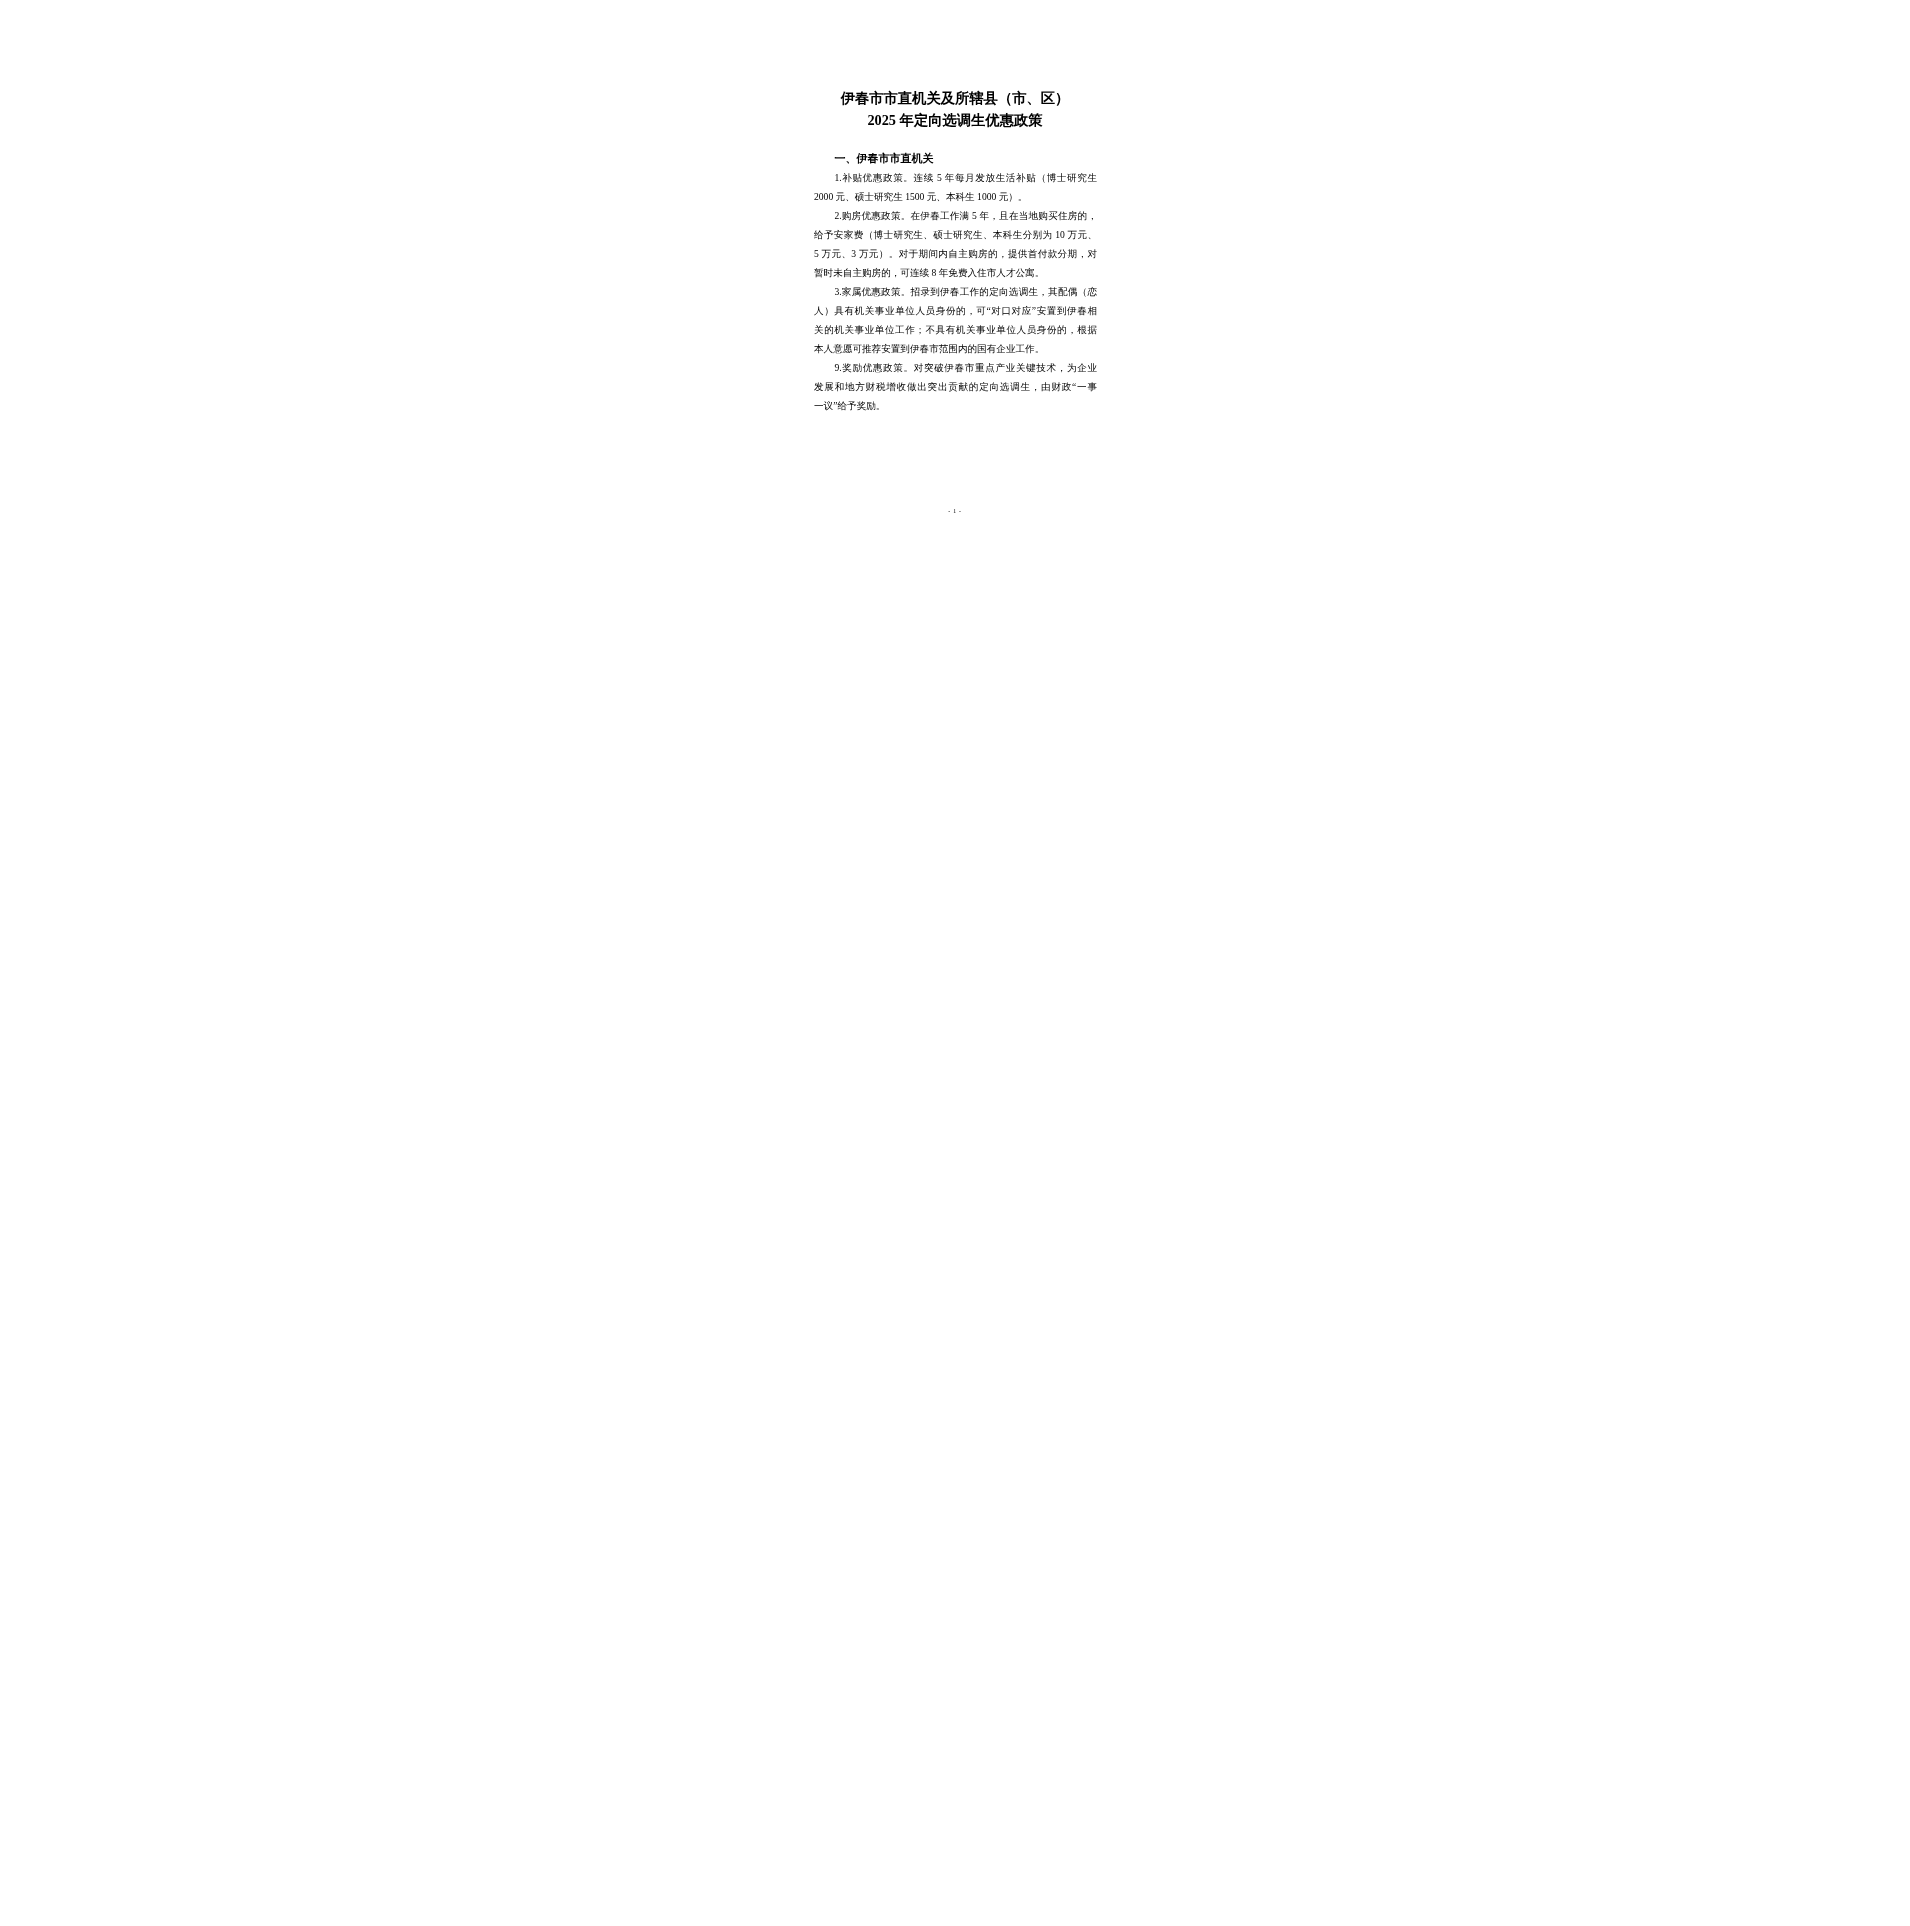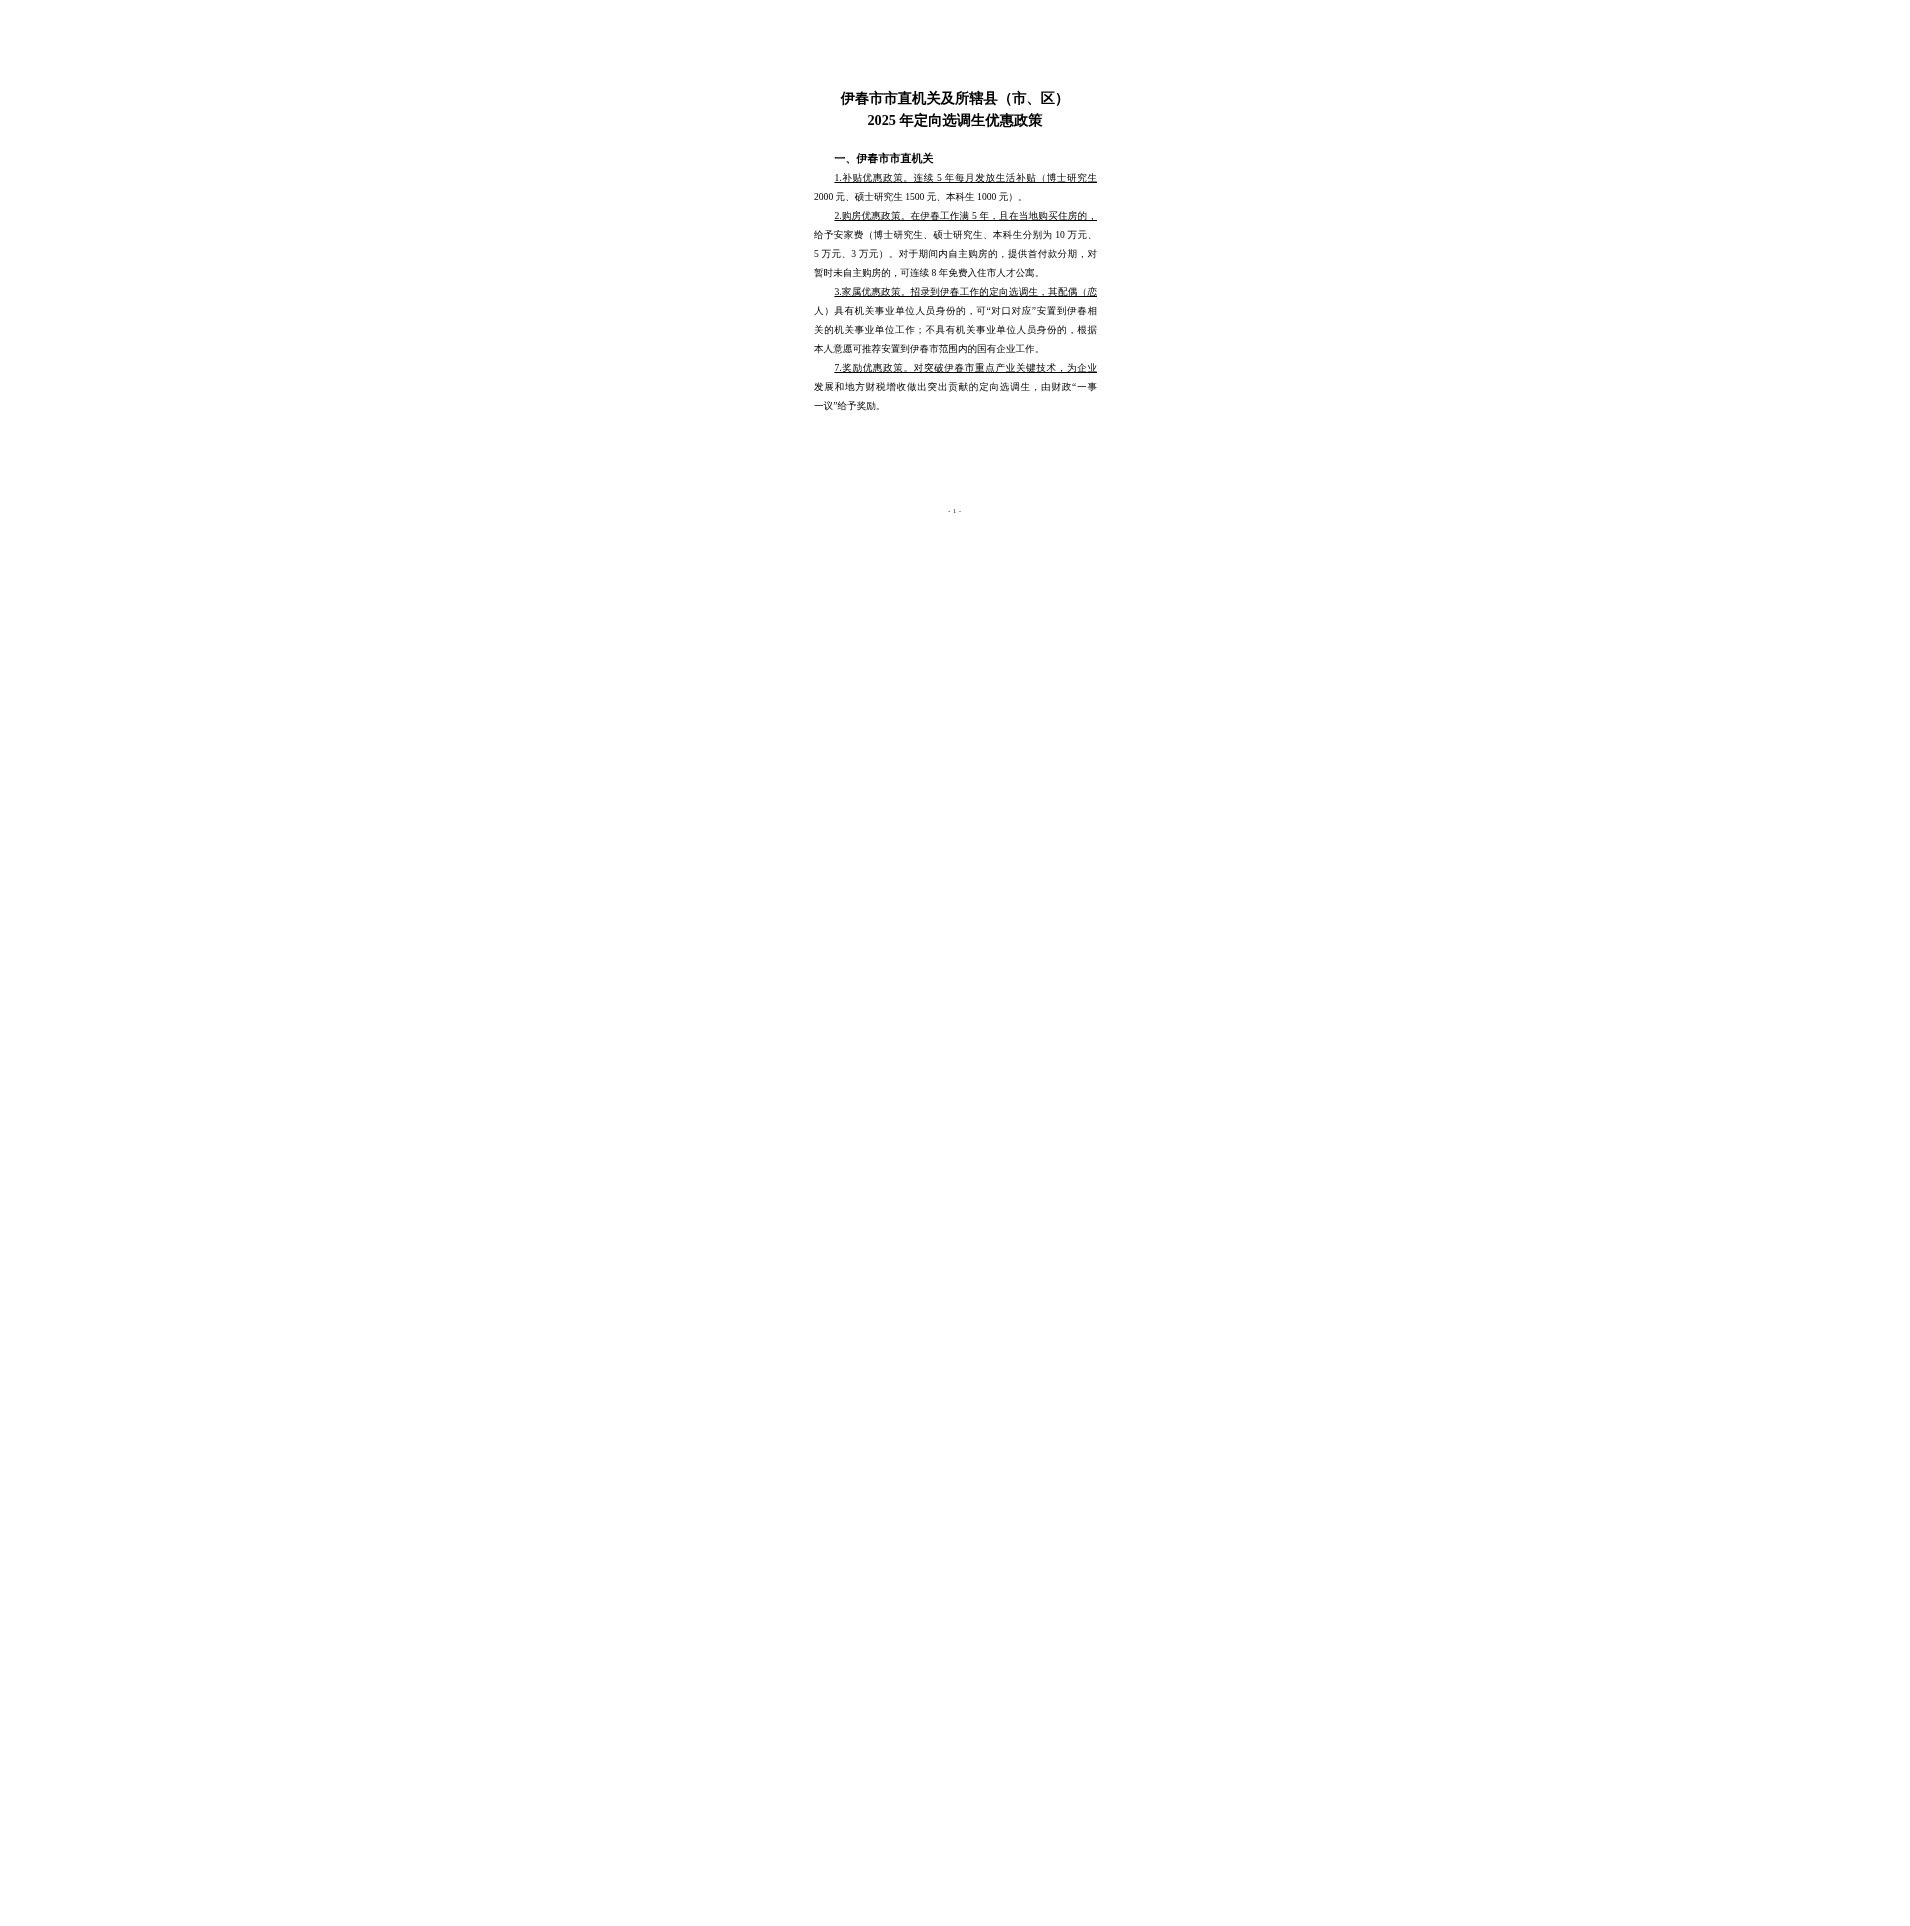--- a/index.html
+++ b/index.html
@@ -54,21 +54,20 @@
   .body-line {
     font-family: "Liberation Serif", "DejaVu Serif", serif;
     font-size: 9.6px;
     line-height: 19px;
     height: 19px;
     overflow: hidden;
     text-align: left;
   }
   .body-line.indent {
     text-indent: 20.4px;
-    text-decoration: underline;
   }
   .body-line.fill {
     text-align: justify;
     text-align-last: justify;
   }
   .page-footer {
     position: absolute;
     top: 499px;
     left: 0;
     width: 100%;
@@ -99,21 +98,21 @@
         <div class="body-line indent fill">1.补贴优惠政策。连续 5 年每月发放生活补贴（博士研究生</div>
         <div class="body-line">2000 元、硕士研究生 1500 元、本科生 1000 元）。</div>
         <div class="body-line indent fill">2.购房优惠政策。在伊春工作满 5 年，且在当地购买住房的，</div>
         <div class="body-line fill">给予安家费（博士研究生、硕士研究生、本科生分别为 10 万元、</div>
         <div class="body-line fill">5 万元、3 万元）。对于期间内自主购房的，提供首付款分期，对</div>
         <div class="body-line">暂时未自主购房的，可连续 8 年免费入住市人才公寓。</div>
         <div class="body-line indent fill">3.家属优惠政策。招录到伊春工作的定向选调生，其配偶（恋</div>
         <div class="body-line fill">人）具有机关事业单位人员身份的，可“对口对应”安置到伊春相</div>
         <div class="body-line fill">关的机关事业单位工作；不具有机关事业单位人员身份的，根据</div>
         <div class="body-line">本人意愿可推荐安置到伊春市范围内的国有企业工作。</div>
-        <div class="body-line indent fill">7.奖励优惠政策。对突破伊春市重点产业关键技术，为企业</div>
+        <div class="body-line indent fill">9.奖励优惠政策。对突破伊春市重点产业关键技术，为企业</div>
         <div class="body-line fill">发展和地方财税增收做出突出贡献的定向选调生，由财政“一事</div>
         <div class="body-line">一议”给予奖励。</div>
       </section>
     </main>
 
   <footer class="page-footer">
     <span class="page-number">- 1 -</span>
   </footer>
 
 </div>

